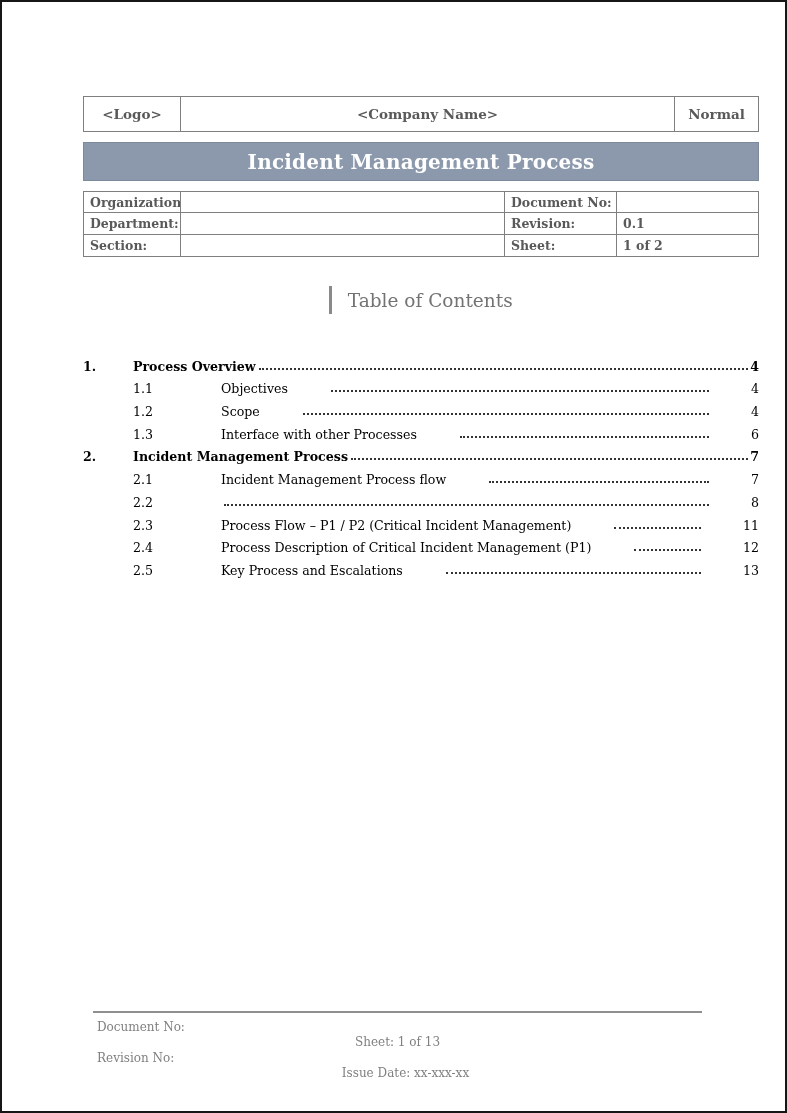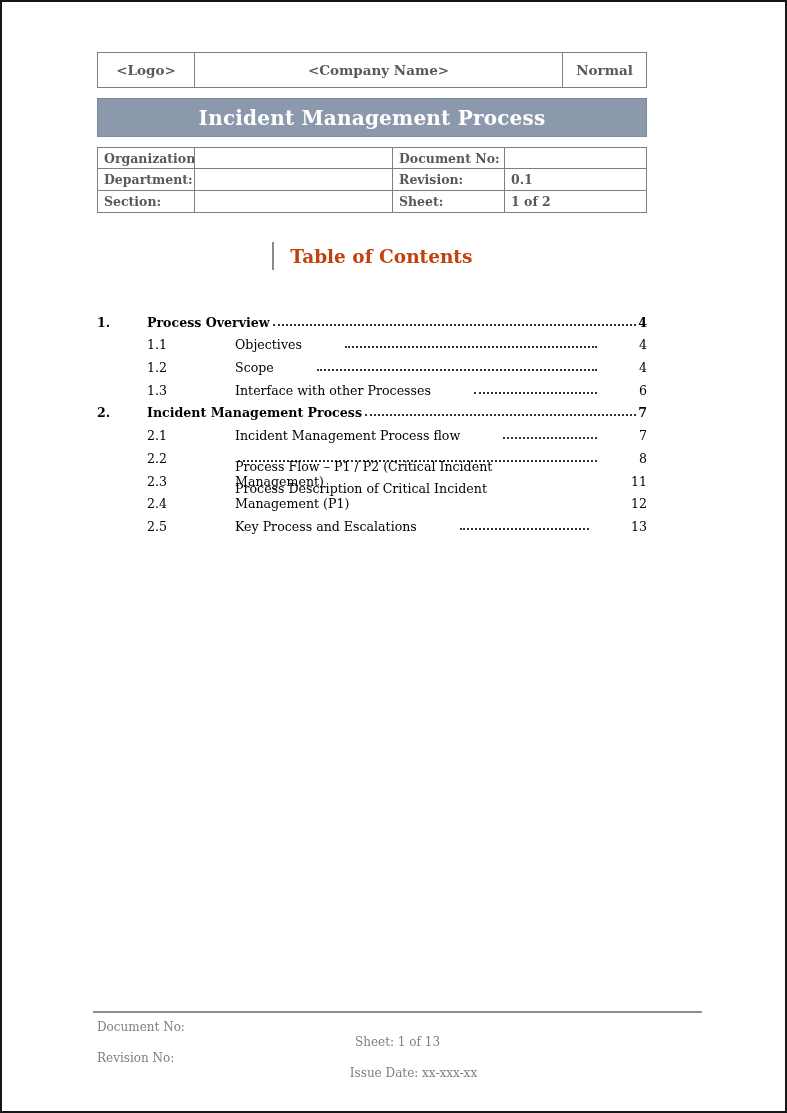--- a/index.html
+++ b/index.html
@@ -9,21 +9,21 @@
     position: relative;
     font-family: "DejaVu Serif", "Liberation Serif", serif;
     overflow: hidden;
   }
   .page {
     position: absolute; inset: 0;
     border: 2px solid #161616;
     background: #fff;
   }
   .abs { position: absolute; }
-  .content-x { left: 95px; width: 550px; }
+  .content-x { left: 81px; width: 676px; margin-top: 44px; }
 
   
   .header-table {
     top: 50px; height: 36px;
     display: flex;
     border: 1px solid #7f7f7f;
   }
   .header-cell {
     display: flex; align-items: center; justify-content: center;
     color: var(--label-gray); font-weight: bold; font-size: 13.5px;
@@ -62,21 +62,21 @@
   
   .toc-heading {
     top: 238px; height: 32px;
     display: flex; align-items: center; justify-content: center;
   }
   .toc-heading .bar {
     width: 2.5px; height: 28px; background: #8a8a8a;
     margin-right: 16px;
   }
   .toc-heading .txt {
-    font-size: 18.5px; font-weight: bold; color: #c2410c;
+    font-size: 18.5px; font-weight: normal; color: #737373;
   }
 
   
   .toc-list { top: 305px; }
   .toc-row {
     display: flex; align-items: flex-end;
     height: 22.7px;
     font-size: 12.6px; color: #000;
     cursor: pointer;
   }
@@ -94,21 +94,21 @@
   
   .footer {
     top: 1009px; left: 91px; width: 609px; height: 80px;
     border-top: 2px solid #8f8f8f;
     color: var(--footer-gray);
     font-size: 12px;
   }
   .footer .f-left1 { position: absolute; left: 4px; top: 7px; }
   .footer .f-left2 { position: absolute; left: 4px; top: 38px; }
   .footer .f-center1 { position: absolute; left: 0; width: 100%; top: 22px; text-align: center; }
-  .footer .f-center2 { position: absolute; left: 16px; width: 100%; top: 53px; text-align: center; }
+  .footer .f-center2 { position: absolute; left: 8px; width: 100%; top: 53px; text-align: center; }
 </style>
 </head>
 <body>
 
 <div class="page">
 
   <div class="abs content-x header-table">
     <div class="header-cell cell-logo">&lt;Logo&gt;</div>
     <div class="header-cell cell-company">&lt;Company Name&gt;</div>
     <div class="header-cell cell-normal">Normal</div>

